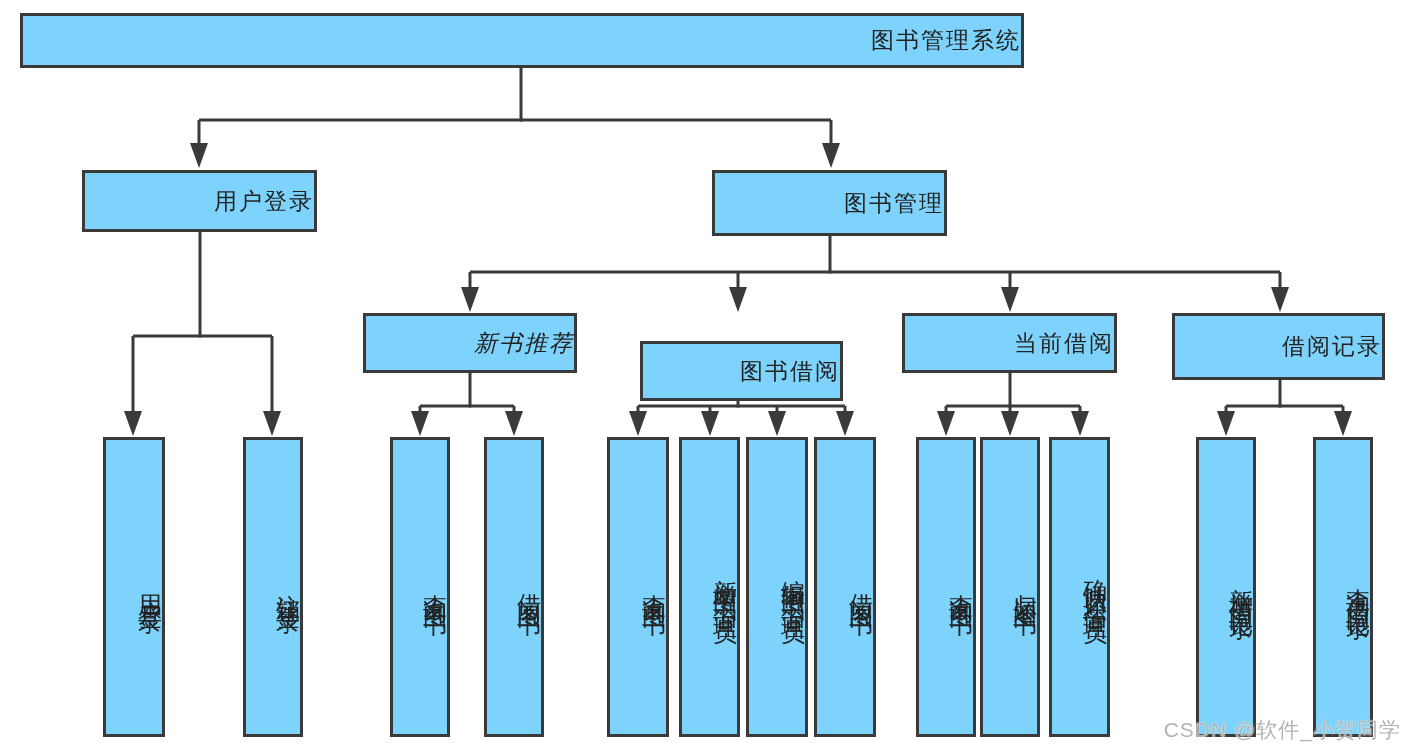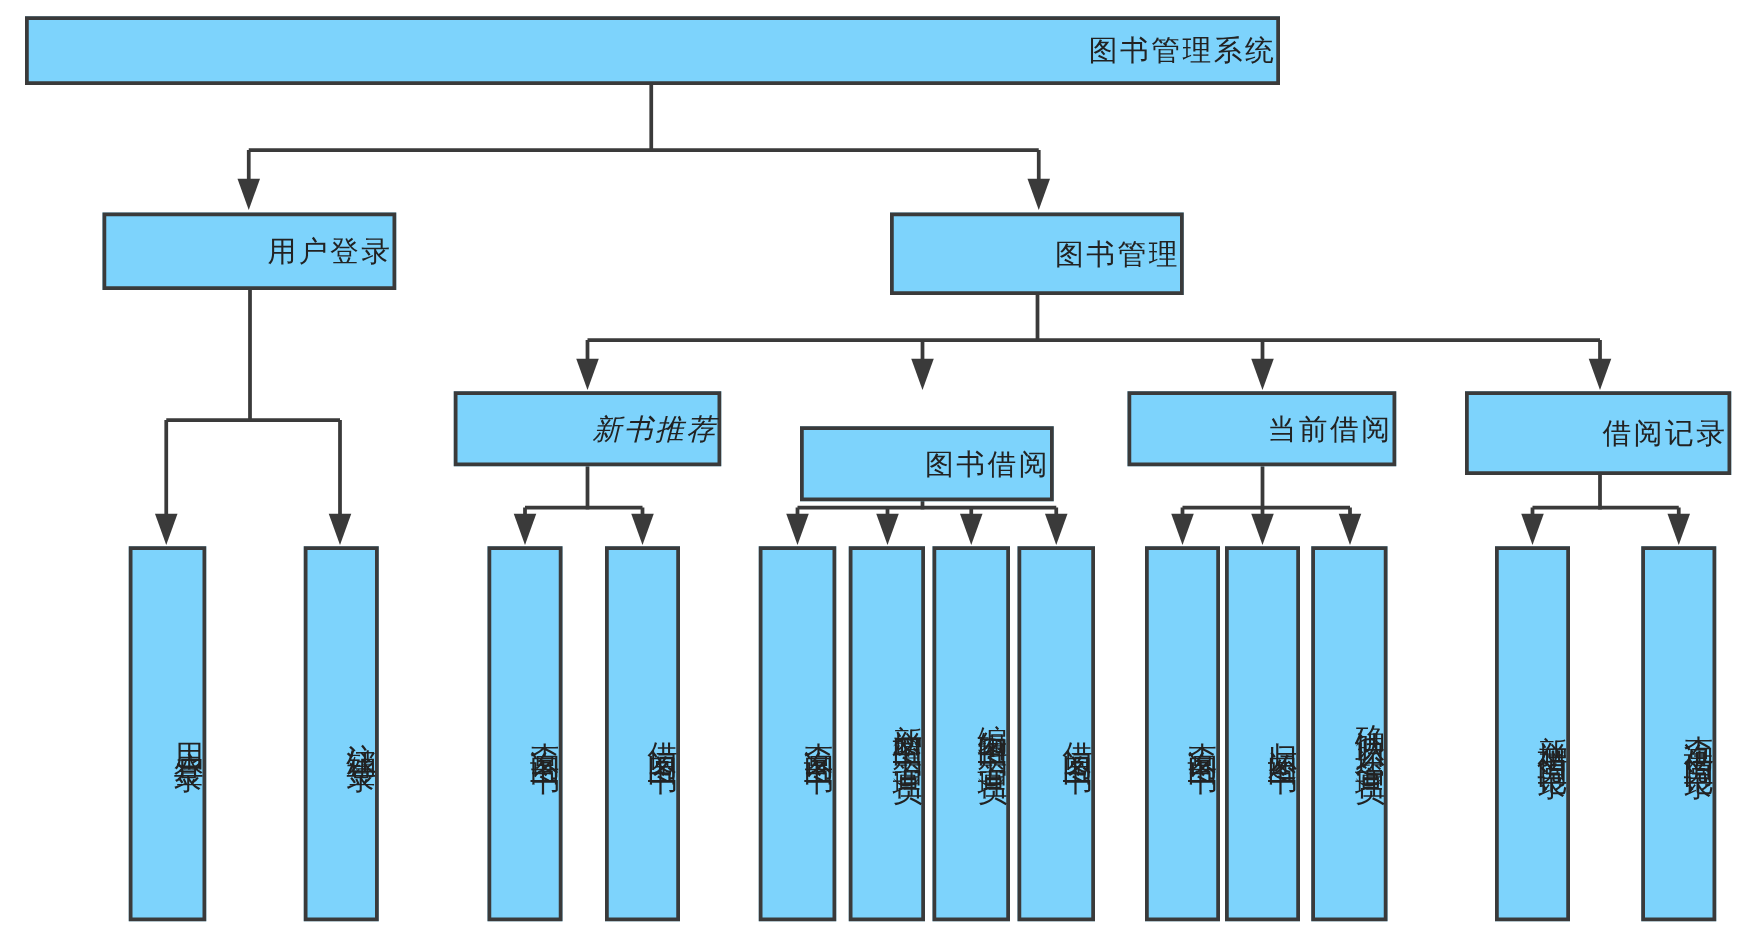--- a/index.html
+++ b/index.html
@@ -192,14 +192,15 @@
     <span class="vtext">确认归还（管理员）</span>
   </div>
 
   <div class="node v" style="left:1196px; top:437px; width:60px; height:300px;">
     <span class="vtext">新增借阅记录</span>
   </div>
   <div class="node v" style="left:1313px; top:437px; width:60px; height:300px;">
     <span class="vtext">查询借阅记录</span>
   </div>
 
+  <div class="watermark">CSDN @软件_小贺同学</div>
 
 </div>
 
 </body></html>

